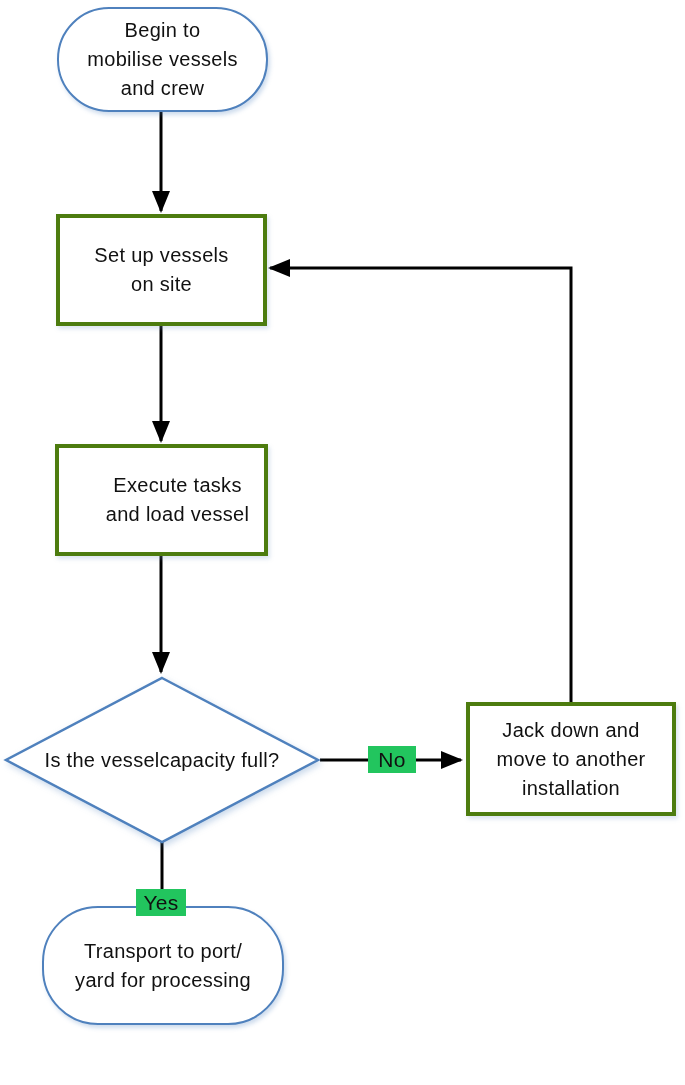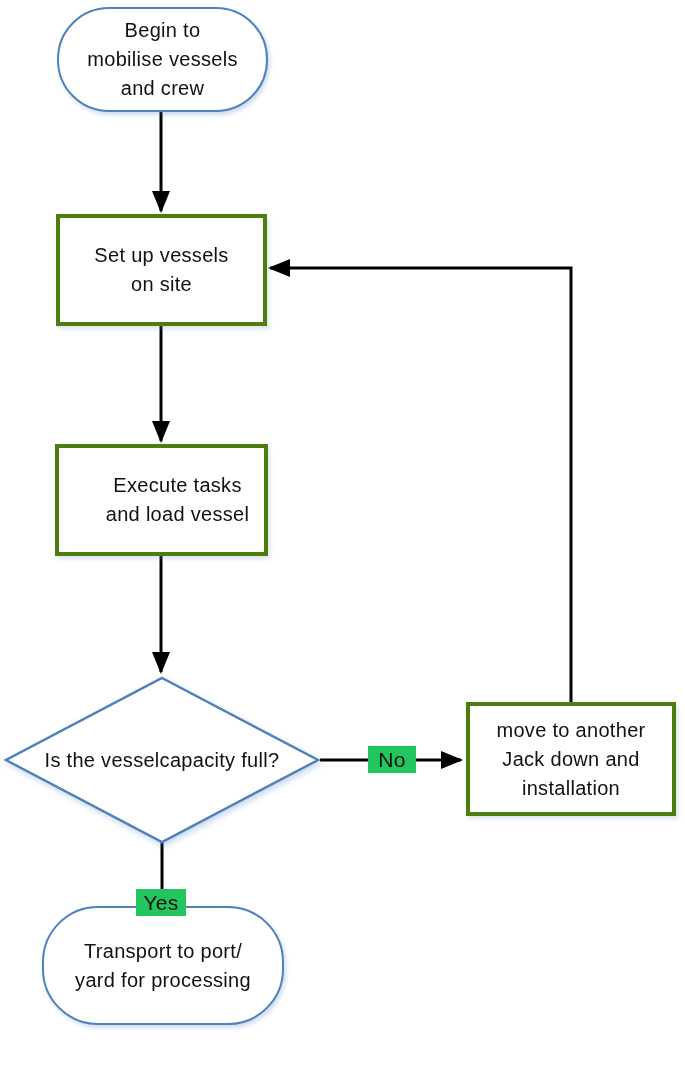--- a/index.html
+++ b/index.html
@@ -113,22 +113,22 @@
     <svg width="320" height="168" viewBox="0 0 320 168">
       <polygon points="160,2 316,84 160,166 4,84" fill="#ffffff" stroke="#4f81bd" stroke-width="2.5"></polygon>
     </svg>
     <div class="decision-label">
       <div>Is the vessel</div>
       <div>capacity full?</div>
     </div>
   </div>
 
   <div class="node process" style="left:466px; top:702px; width:210px; height:114px;">
+    <div>Jack down and</div>
     <div>move to another</div>
-    <div>Jack down and</div>
     <div>installation</div>
   </div>
 
   <div class="node terminator" style="left:42px; top:906px; width:242px; height:119px; border-radius:56px;">
     <div>Transport to port/</div>
     <div>yard for processing</div>
   </div>
 
   <div class="edge-label" style="left:368px; top:746px; width:48px;">No</div>
   <div class="edge-label" style="left:136px; top:889px; width:50px;">Yes</div>

